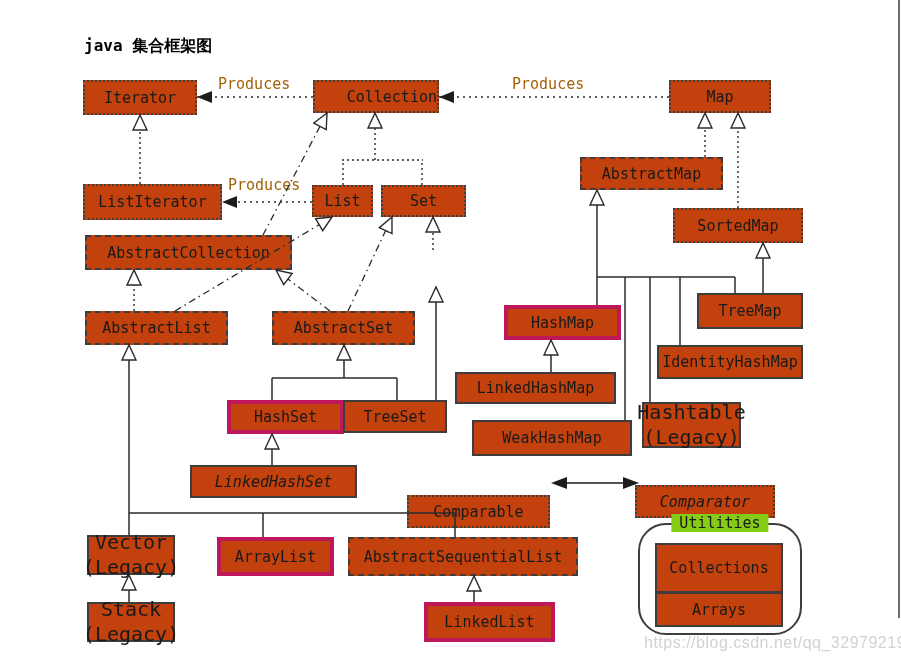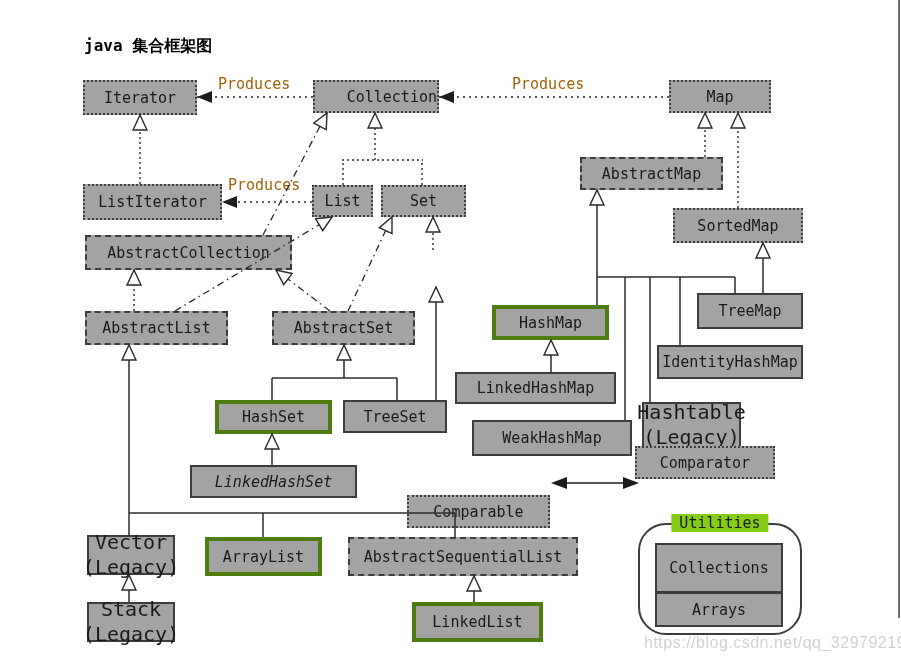--- a/index.html
+++ b/index.html
@@ -1,25 +1,25 @@
 <!DOCTYPE html>
 <html><head>
 <meta charset="utf-8">
 <style>
   html,body{margin:0;padding:0;background:#fff;}
   #stage{position:relative;width:901px;height:664px;background:#fff;overflow:hidden;
          font-family:"DejaVu Sans Mono","Liberation Mono",monospace;color:#1a1a1a;}
   #wires{position:absolute;left:0;top:0;z-index:5;pointer-events:none;}
-  .n{position:absolute;z-index:2;box-sizing:border-box;background:#a3a3a3;
+  .n{position:absolute;z-index:2;box-sizing:border-box;background:#c2410c;
      display:flex;align-items:center;justify-content:center;
      font-size:15px;white-space:nowrap;letter-spacing:0;}
   .bd-dot{border:2px dotted #3d3d3d;}
   .bd-dash{border:2px dashed #3d3d3d;}
   .bd-solid{border:2px solid #3d3d3d;}
-  .bd-thick{border:4px solid #4d7c0f;}
+  .bd-thick{border:4px solid #be185d;margin-left:12px;}
   .two{flex-direction:column;font-size:20px;line-height:1.25;}
   .title{position:absolute;left:84px;top:36px;z-index:2;font-weight:bold;font-size:16px;color:#000;}
   .produces{position:absolute;z-index:2;font-size:15px;color:#a16207;}
   .util-frame{position:absolute;z-index:2;box-sizing:border-box;border:2px solid #3d3d3d;
               border-radius:28px;background:#fff;}
   .util-legend{position:absolute;left:50%;top:-11px;transform:translateX(-50%);
                background:#84cc16;padding:0 8px;font-size:15px;white-space:nowrap;text-align:right;}
   .watermark{position:absolute;left:644px;top:634px;z-index:6;
              font-family:"Liberation Sans",sans-serif;font-size:16px;
              letter-spacing:.5px;color:#d2d2d6;}
@@ -92,21 +92,21 @@
   </div>
   <div class="n bd-solid" style="left:472px;top:420px;width:160px;height:36px;">
       <span>WeakHashMap</span>
     </div>
   <div class="n bd-solid" style="left:190px;top:465px;width:167px;height:33px;font-style:italic;">
       <span>LinkedHashSet</span>
     </div>
   <div class="n bd-dot" style="left:407px;top:467px;width:143px;height:33px;margin-top:28px;">
       <span>Comparable</span>
     </div>
-  <div class="n bd-dot" style="left:635px;top:446px;width:140px;height:33px;">
+  <div class="n bd-dot" style="left:635px;top:485px;width:140px;height:33px;font-style:italic;">
       <span>Comparator</span>
     </div>
   <div class="n bd-solid two" style="left:87px;top:535px;width:88px;height:40px;">
     <span>Vector</span>
     <span>(Legacy)</span>
   </div>
   <div class="n bd-thick" style="left:205px;top:537px;width:117px;height:39px;">
       <span>ArrayList</span>
     </div>
   <div class="n bd-dash" style="left:348px;top:537px;width:230px;height:39px;">

